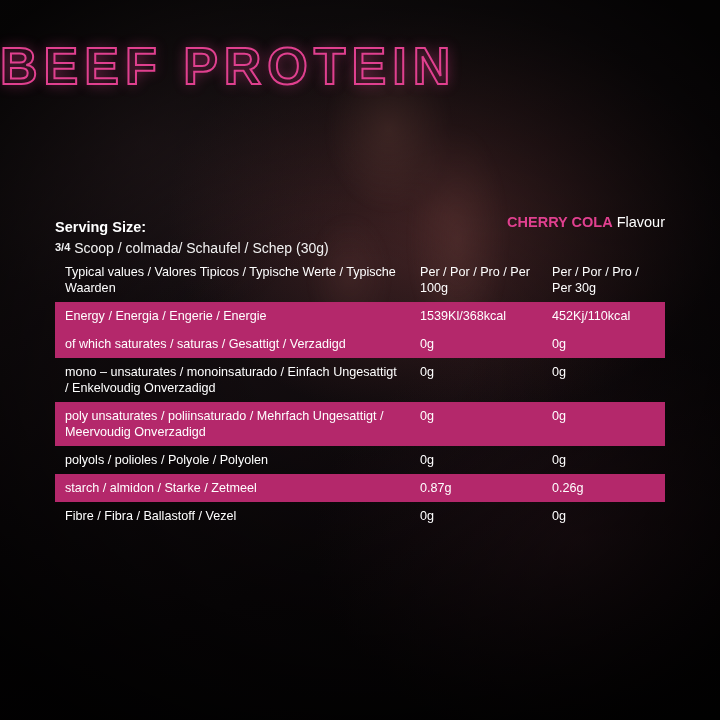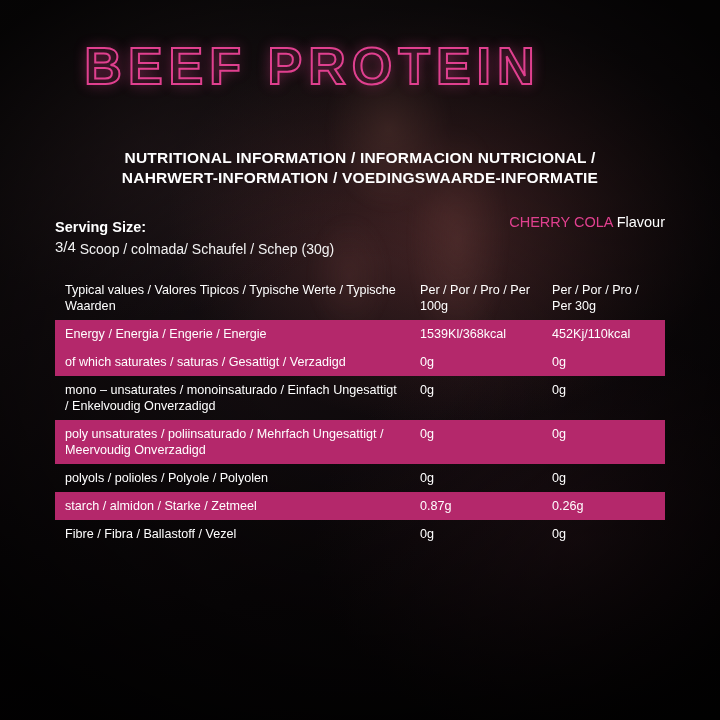--- a/index.html
+++ b/index.html
@@ -43,21 +43,21 @@
     inset: 0;
     background: radial-gradient(ellipse 520px 430px at 50% 48%, rgba(0,0,0,0) 20%, rgba(0,0,0,0.55) 72%, rgba(0,0,0,0.85) 100%);
     pointer-events: none;
   }
 
   .title {
     position: absolute;
     top: 36px;
     left: 0;
     width: 625px;
-    text-align: center;
+    text-align: left;
     font-size: 52px;
     font-weight: bold;
     letter-spacing: 6px;
     color: rgba(30,12,20,0.15);
     -webkit-text-stroke: 2px #e0408f;
     text-shadow: 0 0 14px rgba(224,64,143,0.45);
     font-family: "Liberation Sans", sans-serif;
   }
 
   .headings {
@@ -82,39 +82,39 @@
   .serving-title {
     font-size: 14.5px;
     font-weight: bold;
     line-height: 19px;
   }
   .serving-sub {
     font-size: 14px;
     line-height: 20px;
     color: #f2f2f2;
   }
-  .serving-sub .frac { font-size: 15px; vertical-align: 2px; }
+  .serving-sub .frac { font-size: 11px; vertical-align: 2px; font-weight: bold; }
 
   .flavour {
     position: absolute;
     top: 214px;
     right: 55px;
     font-size: 14.5px;
     color: #ffffff;
     white-space: nowrap;
   }
   .flavour .name {
     color: #e0408f;
-    font-weight: normal;
+    font-weight: bold;
     margin-left: 48px;
   }
 
   table.nutri {
     position: absolute;
-    top: 276px;
+    top: 258px;
     left: 55px;
     width: 610px;
     border-collapse: collapse;
     color: #ffffff;
     font-size: 12.6px;
   }
   table.nutri td, table.nutri th {
     vertical-align: top;
     text-align: left;
     font-weight: normal;
@@ -138,24 +138,20 @@
 </style>
 </head>
 <body>
 
 <div class="page">
   <div class="bg-figure"></div>
   <div class="bg-vignette"></div>
 
   <div class="title">BEEF PROTEIN</div>
 
-  <div class="headings">
-    <div>NUTRITIONAL INFORMATION / INFORMACION NUTRICIONAL /</div>
-    <div>NAHRWERT-INFORMATION / VOEDINGSWAARDE-INFORMATIE</div>
-  </div>
 
   <div class="serving-block">
     <div class="serving-title">Serving Size:</div>
     <div class="serving-sub"><span class="frac">3/4</span><span> Scoop / colmada/ Schaufel / Schep (30g)</span></div>
   </div>
 
   <div class="flavour">
     <span class="name">CHERRY COLA</span><span> Flavour</span>
   </div>
 

